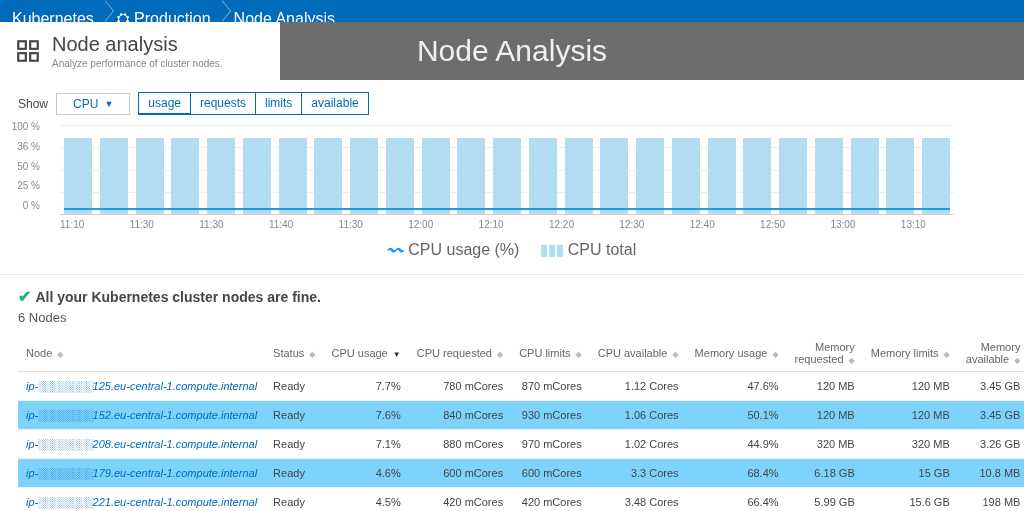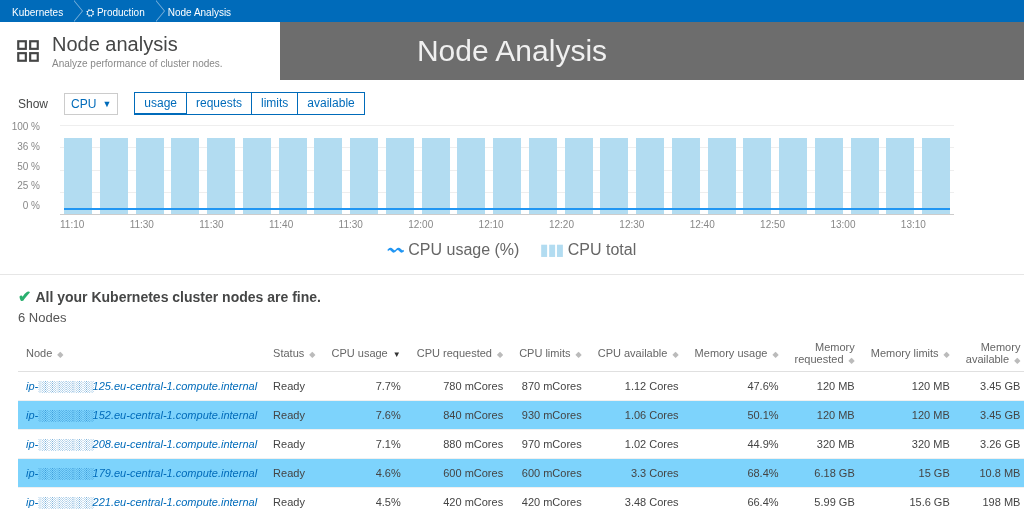--- a/index.html
+++ b/index.html
@@ -13,22 +13,22 @@
   }
   .breadcrumbs {
     background: #006bba;
     height: 22px;
     display: flex;
     align-items: center;
     padding-left: 8px;
   }
   .breadcrumbs .crumb {
     color: #fff;
-    font-size: 10px;
-    padding: 2px 10px 0 4px;
+    font-size: 16px;
+    padding: 8px 10px 0 4px;
     height: 22px;
     line-height: 22px;
     position: relative;
   }
   .breadcrumbs .sep {
     width: 0; height: 0;
     border-top: 11px solid transparent;
     border-bottom: 11px solid transparent;
     border-left: 9px solid #006bba;
     position: relative;
@@ -62,28 +62,28 @@
     position: absolute;
     left: 50%;
     transform: translateX(-50%);
     color: #f0f0f0;
     font-size: 30px;
     font-weight: 300;
   }
   .toolbar {
     display: flex;
     align-items: center;
-    gap: 16px;
+    gap: 8px;
     padding: 12px 18px 6px 18px;
     font-size: 12px;
   }
   .toolbar .label { color: #454646; }
   .select-box {
     border: 1px solid #ccc;
-    padding: 3px 6px;
+    padding: 3px 16px;
     display: flex;
     align-items: center;
     gap: 6px;
     color: #006bba;
     cursor: pointer;
   }
   .select-box .chev { font-size: 9px; }
   .tab-group {
     display: flex;
     border: 1px solid #006bba;

